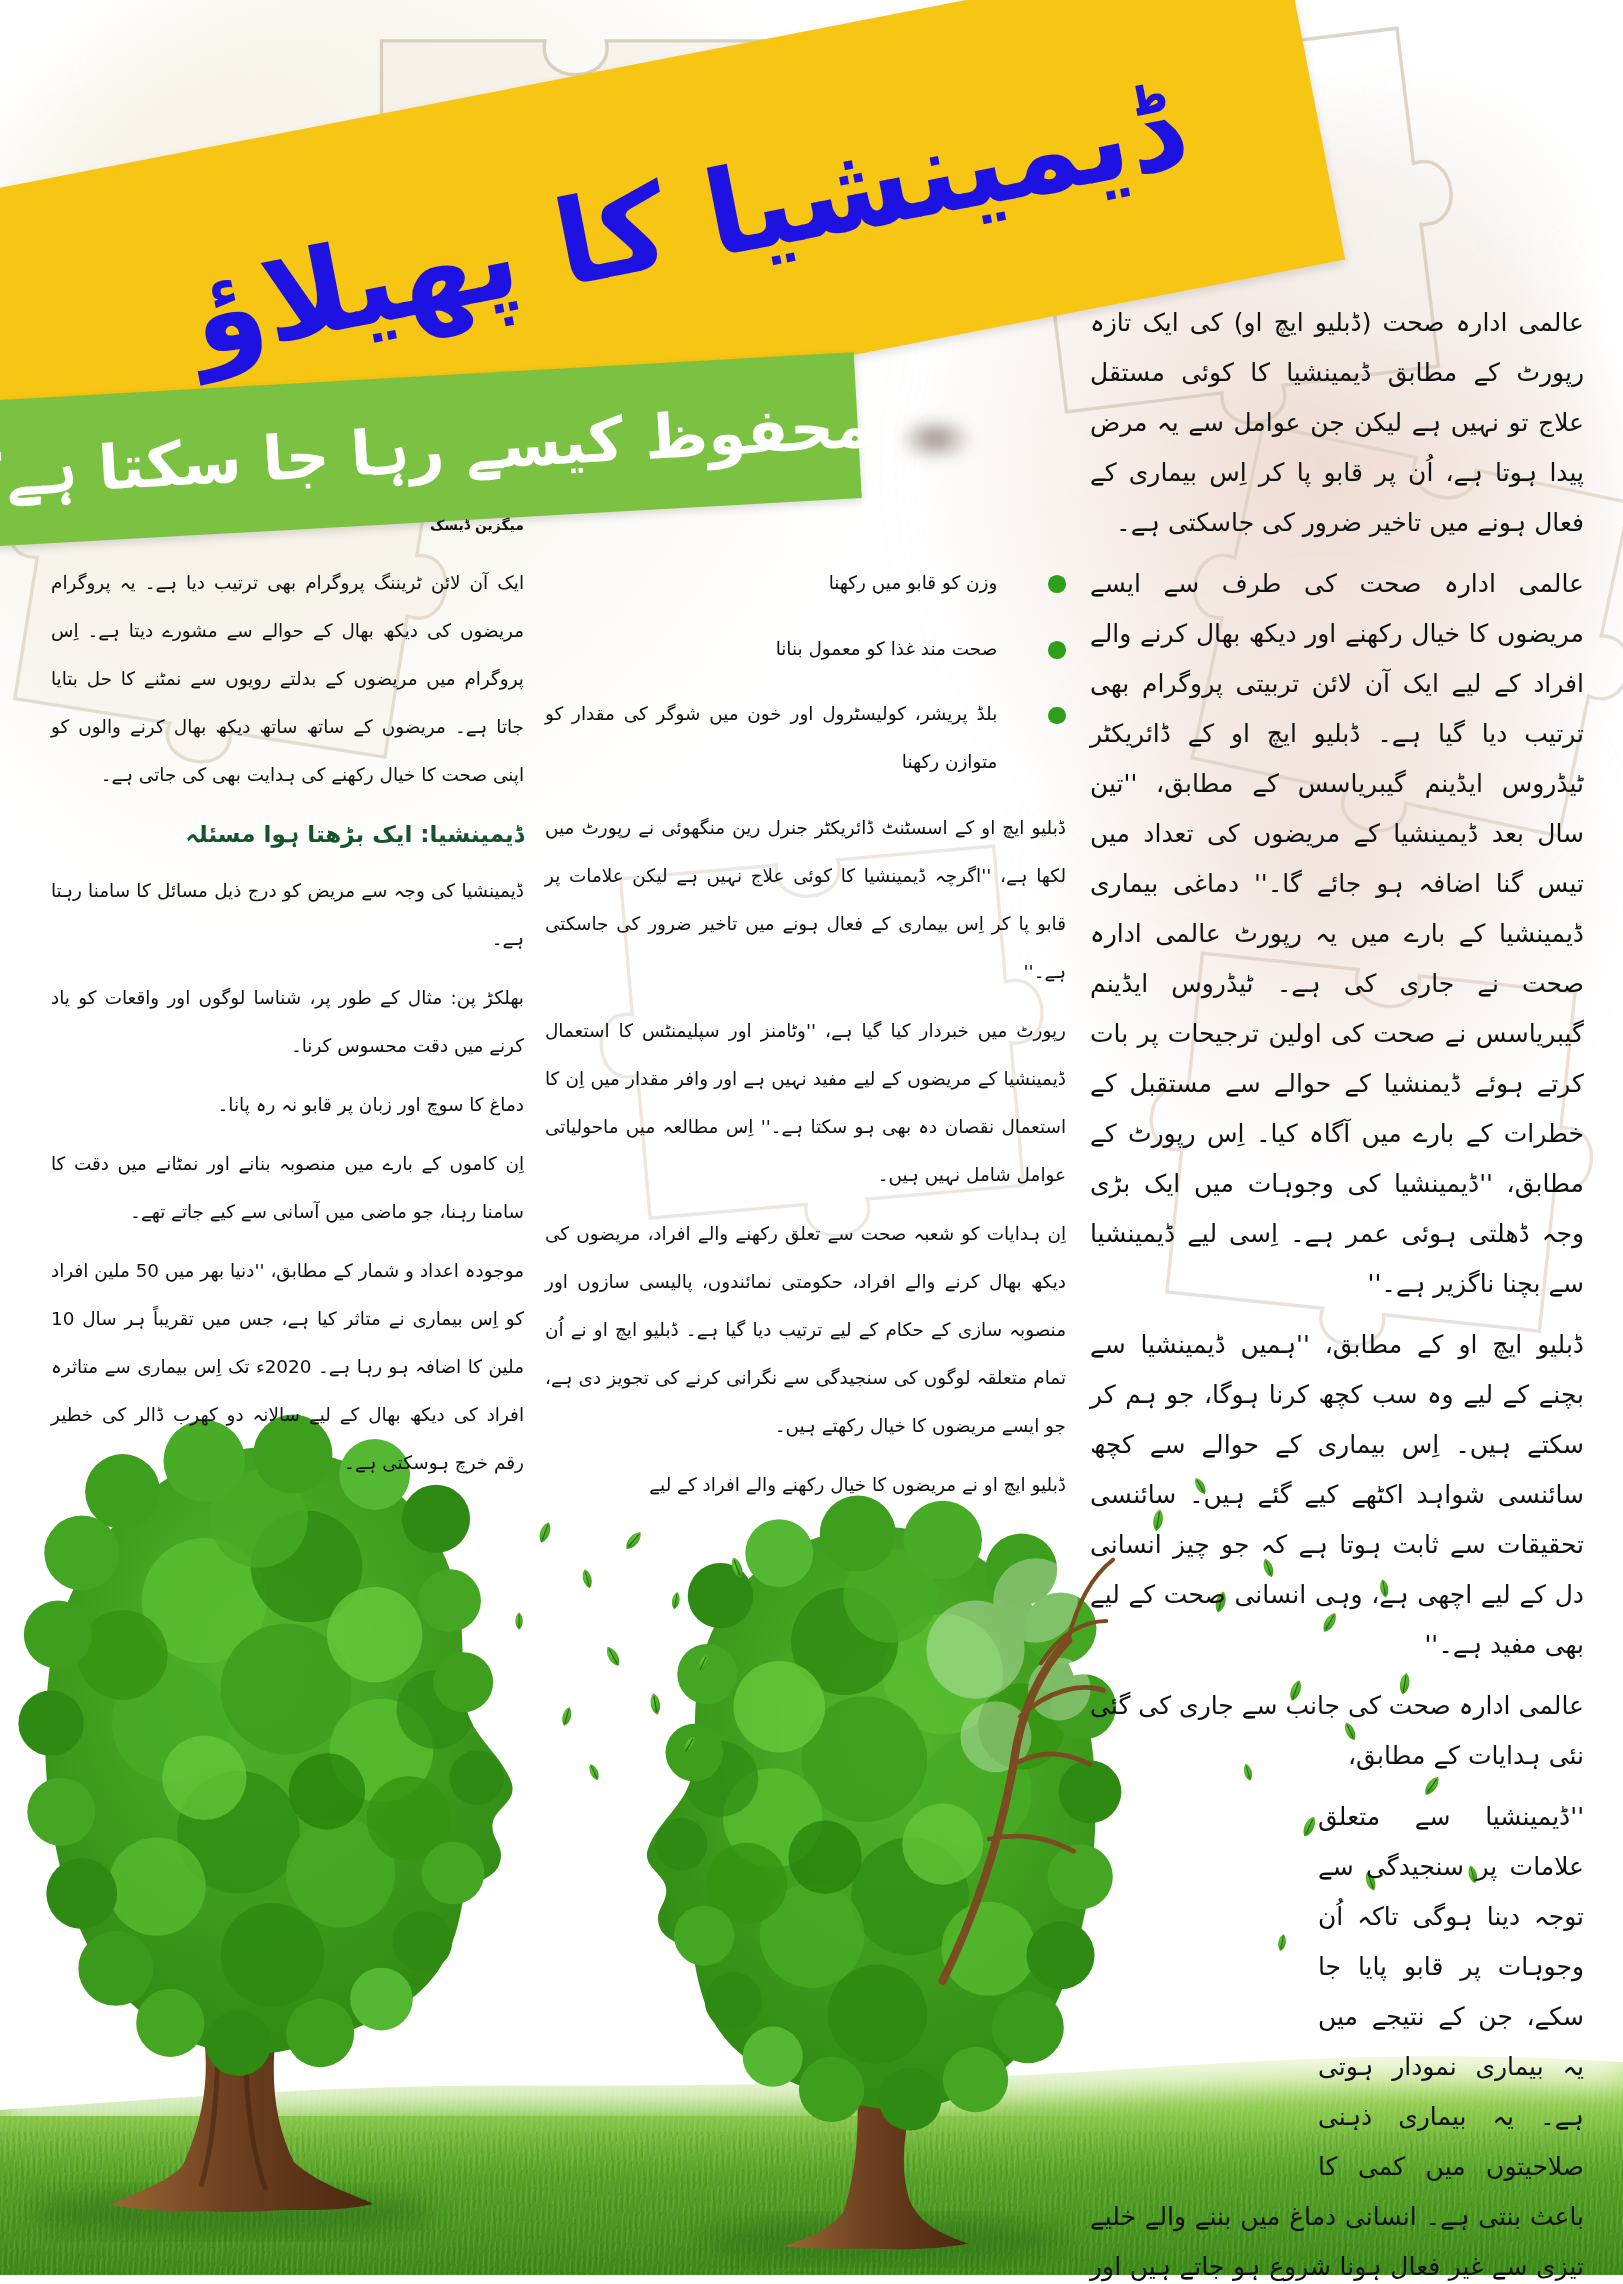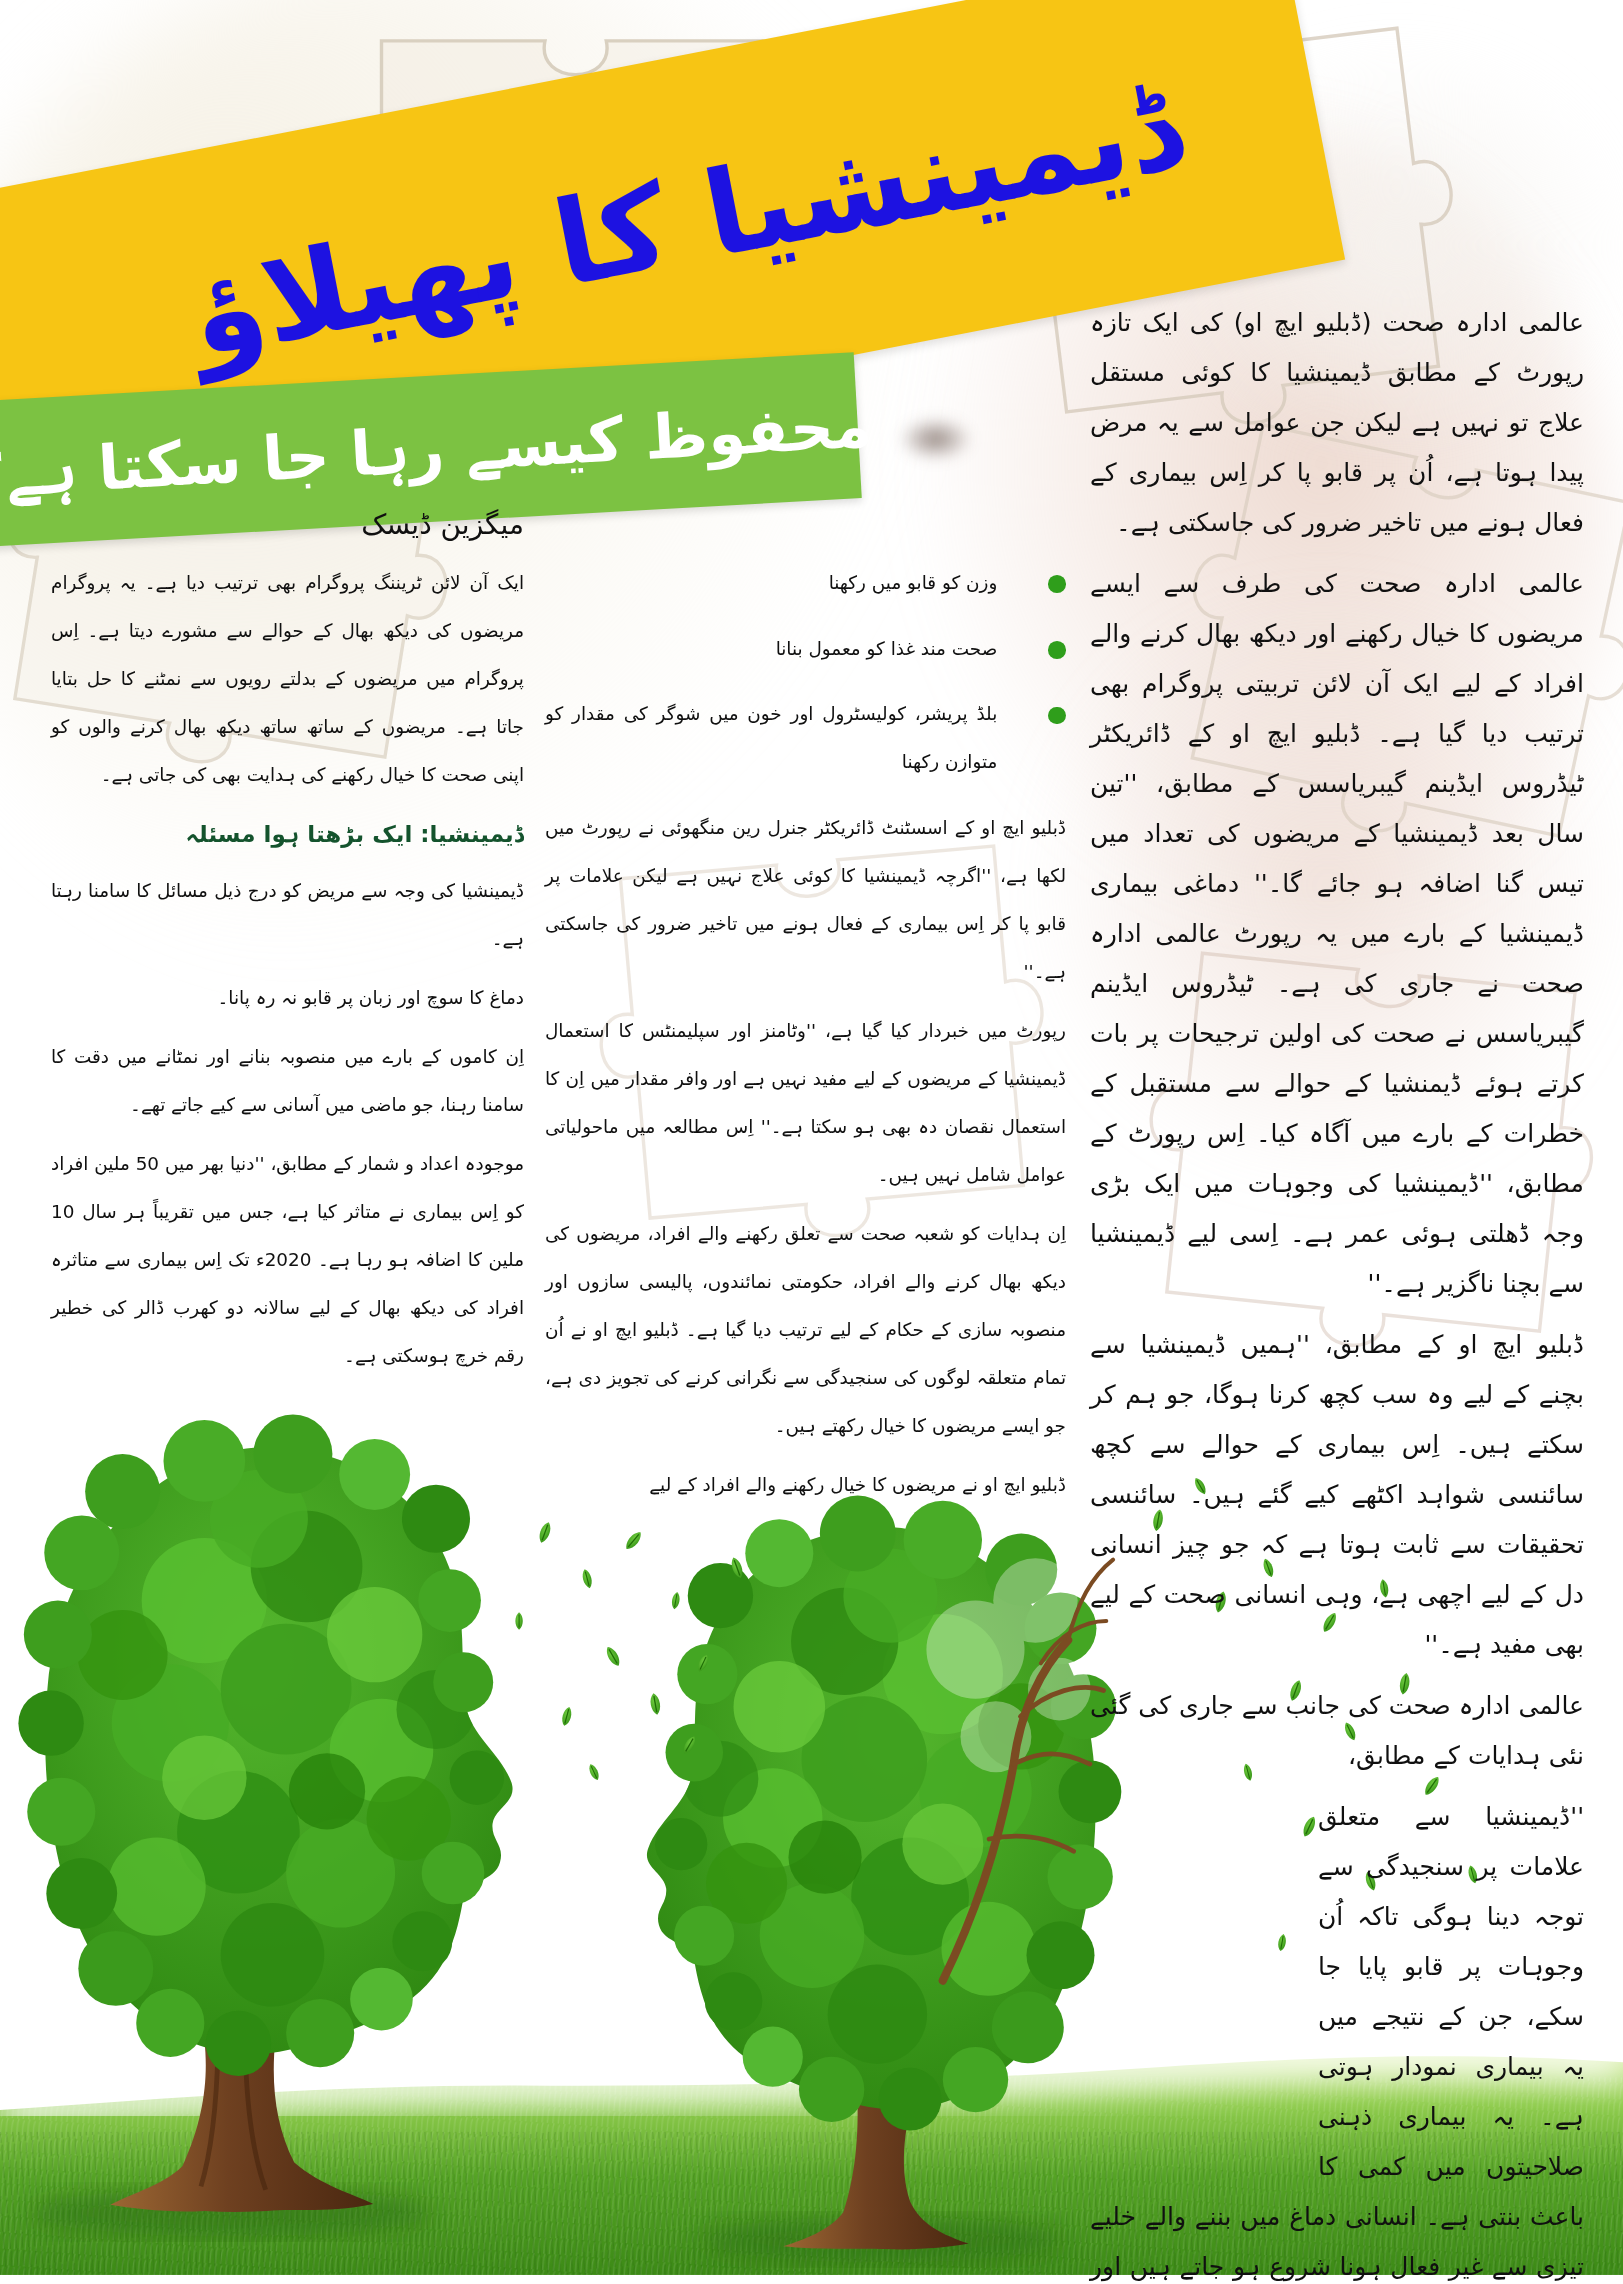--- a/index.html
+++ b/index.html
@@ -27,21 +27,21 @@
   .banner-green{position:absolute;left:-20.4px;top:401px;width:875px;height:146px;
       background:#7cc242;transform:rotate(-3.2deg);transform-origin:top left;z-index:2;
       display:flex;align-items:center;justify-content:center;box-shadow:0 3.4px 8.2px rgba(0,0,0,.14);}
   .sub-title{color:#ffffff;font-size:61px;font-weight:bold;direction:rtl;white-space:nowrap;}
   
   .col{position:absolute;direction:rtl;text-align:justify;color:#101010;z-index:3;}
   .col p{margin:0 0 11px 0;}
   .col-left{left:51px;top:501px;width:473px;font-size:18.4px;line-height:48px;}
   .col-mid{left:545px;top:559px;width:521px;font-size:18.4px;line-height:48px;}
   .col-right{left:1090px;top:298px;width:494px;font-size:25px;line-height:50px;}
-  .byline{font-weight:normal;font-size:28px;margin-bottom:9.5px;}
+  .byline{font-weight:bold;font-size:14px;margin-bottom:9.5px;}
   .green-heading{color:#14532d;font-weight:bold;font-size:23px;margin:6.8px 0 9.5px 0;text-align:right;}
   .bullet-row{display:flex;align-items:flex-start;margin-bottom:17.7px;gap:36px;}
   .dot{flex:0 0 auto;border-radius:50%;margin-top:16.3px;}
   .dot.green{width:17.7px;height:17.7px;background:#2f9e1b;margin-left:15px;}
   .dot.black{width:19px;height:19px;background:#0c0c0c;margin-left:16.3px;}
   .btext{flex:1 1 auto;}
   .advice-list{padding-right:89px;margin-top:4.1px;}
   .advice-list .bullet-row{margin-bottom:23px;flex-direction:column;}
   .tree-wrap::before{content:"";float:left;width:228px;height:358px;}
   
@@ -235,20 +235,21 @@
       <use href="#leafS" transform="translate(2162,702) rotate(-15) scale(.85)"></use>
     </g>
   </svg>
 
   <div class="col col-left">
     <div class="byline">میگزین ڈیسک</div>
     <p>ایک آن لائن ٹریننگ پروگرام بھی ترتیب دیا ہے۔ یہ پروگرام مریضوں کی دیکھ بھال کے حوالے سے مشورے دیتا ہے۔ اِس پروگرام میں مریضوں کے بدلتے رویوں سے نمٹنے کا حل بتایا جاتا ہے۔ مریضوں کے ساتھ ساتھ دیکھ بھال کرنے والوں کو اپنی صحت کا خیال رکھنے کی ہدایت بھی کی جاتی ہے۔</p>
     <div class="green-heading">ڈیمینشیا: ایک بڑھتا ہوا مسئلہ</div>
     <div>
         <p>ڈیمینشیا کی وجہ سے مریض کو درج ذیل مسائل کا سامنا رہتا ہے۔</p>
+        <p>بھلکڑ پن: مثال کے طور پر، شناسا لوگوں اور واقعات کو یاد کرنے میں دقت محسوس کرنا۔</p>
         <p>دماغ کا سوچ اور زبان پر قابو نہ رہ پانا۔</p>
         <p>اِن کاموں کے بارے میں منصوبہ بنانے اور نمٹانے میں دقت کا سامنا رہنا، جو ماضی میں آسانی سے کیے جاتے تھے۔</p>
         <p>موجودہ اعداد و شمار کے مطابق، ''دنیا بھر میں 50 ملین افراد کو اِس بیماری نے متاثر کیا ہے، جس میں تقریباً ہر سال 10 ملین کا اضافہ ہو رہا ہے۔ 2020ء تک اِس بیماری سے متاثرہ افراد کی دیکھ بھال کے لیے سالانہ دو کھرب ڈالر کی خطیر رقم خرچ ہوسکتی ہے۔</p>
       </div>
   </div>
 
   <div class="col col-mid">
     <div>
         <div class="bullet-row">
         <span class="dot green"></span>

